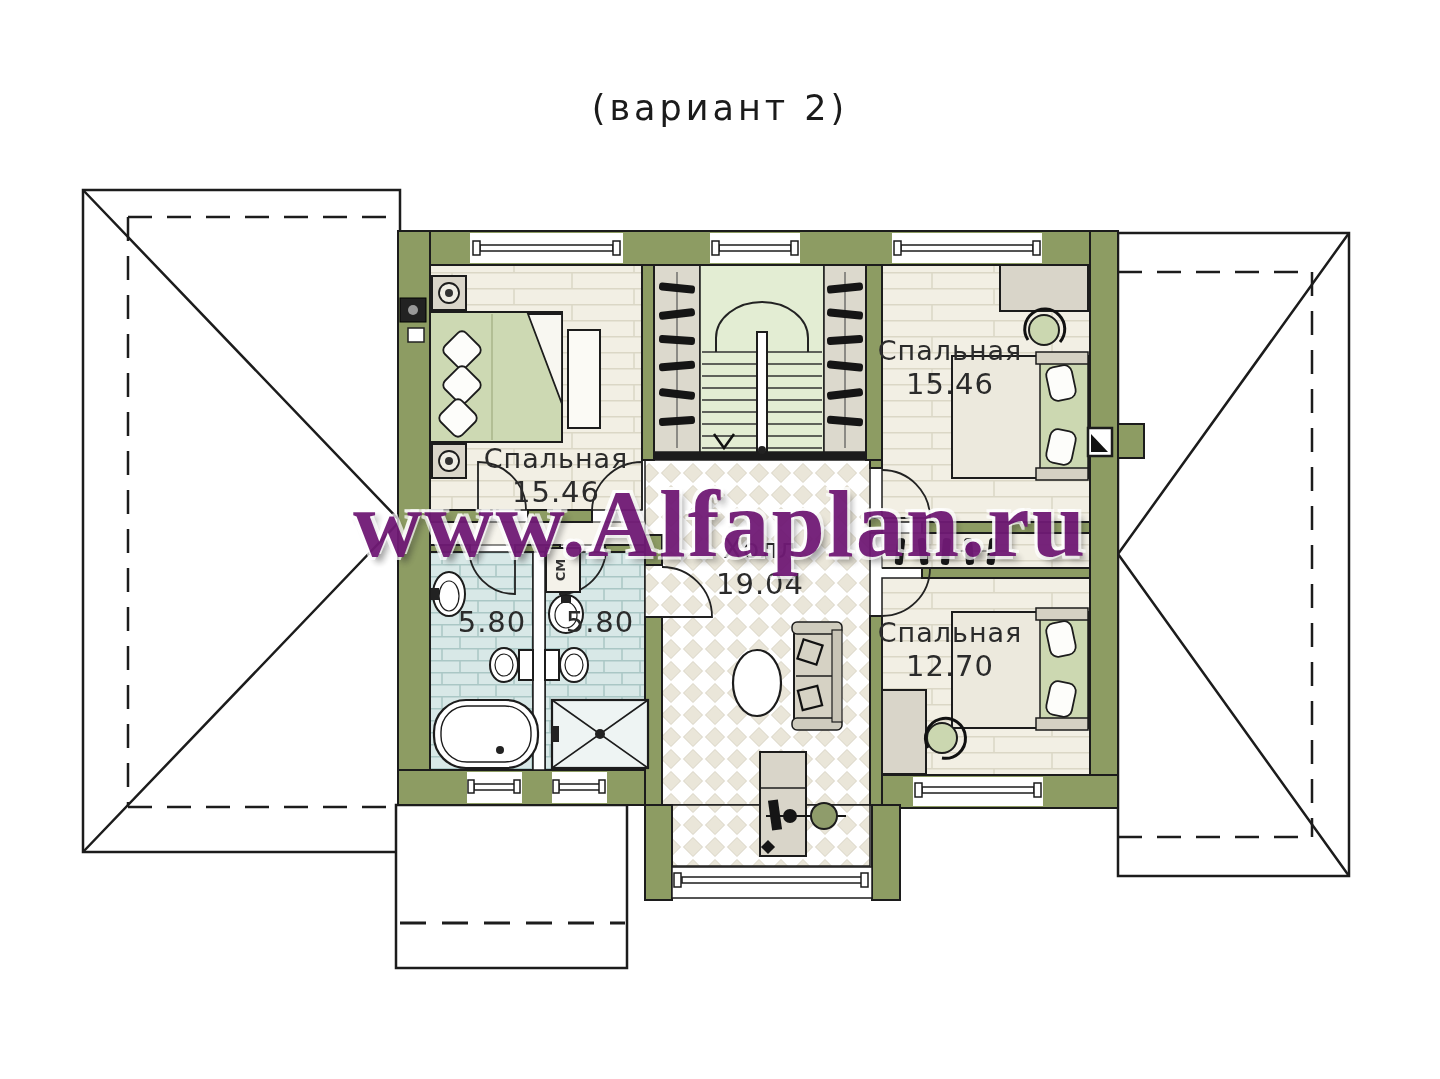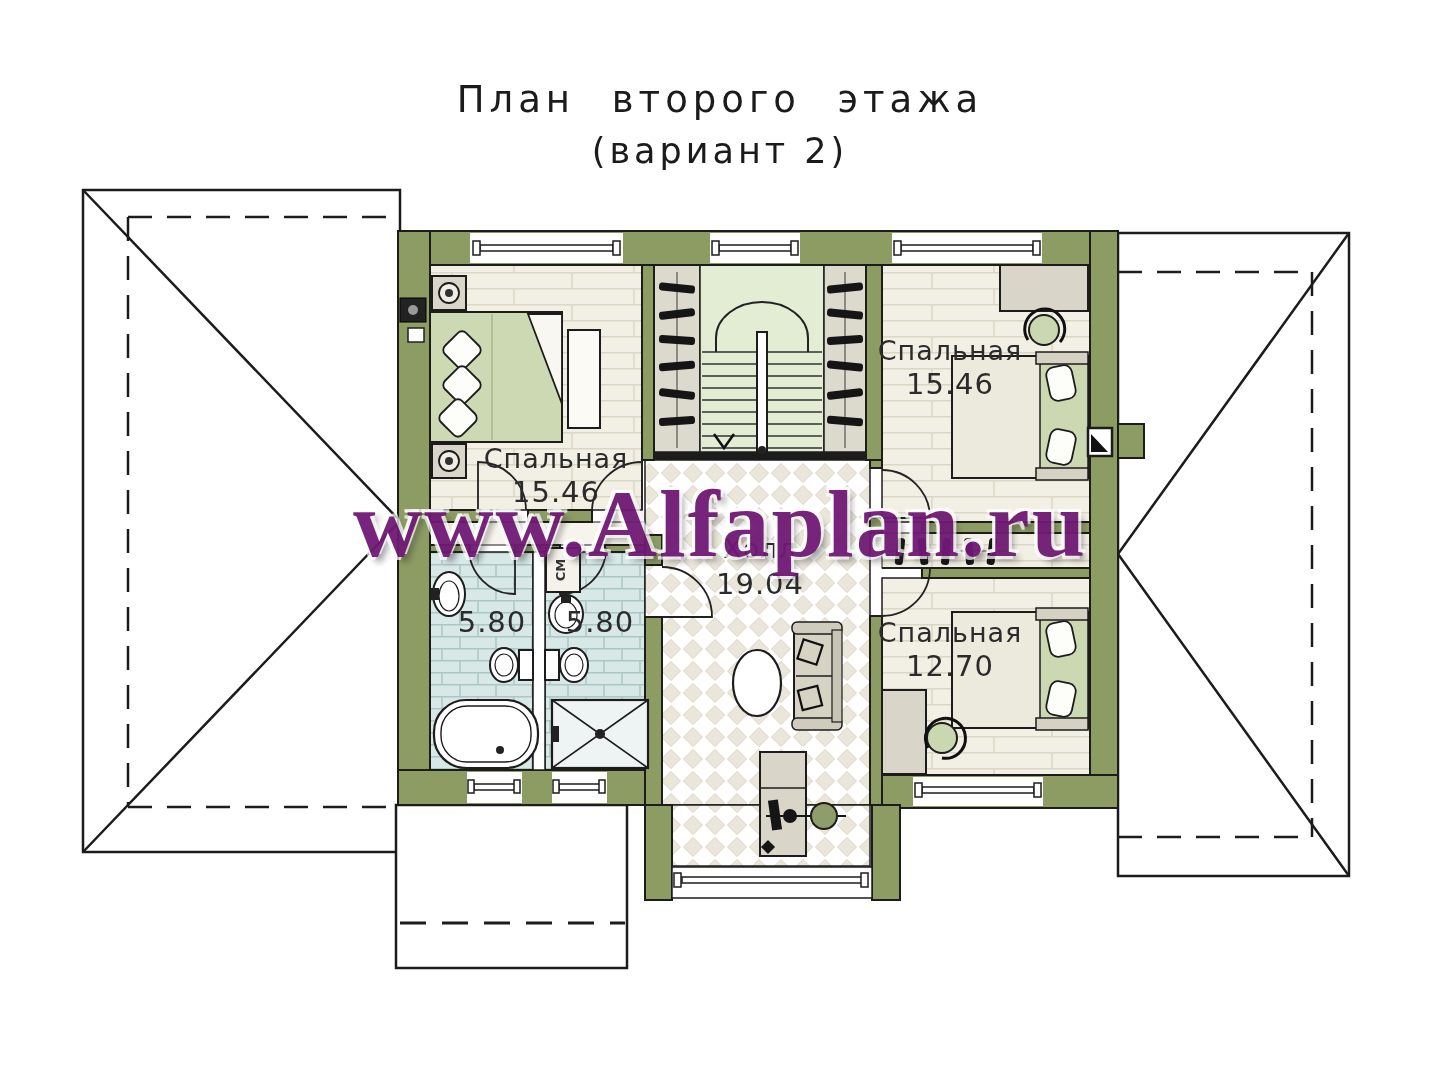--- a/index.html
+++ b/index.html
@@ -17,21 +17,20 @@
      color:#701a75;opacity:.95;white-space:nowrap;
      text-shadow:-3px -3px 0 rgba(255,255,255,.95), 3px -3px 0 rgba(255,255,255,.75),
                  -3px 3px 0 rgba(255,255,255,.75), 4px 5px 6px rgba(40,40,40,.45);}
 </style>
 </head>
 <body>
 
 <div class="stage">
 
   <div class="title-block">
-    <div class="title-line1">План второго этажа</div>
     <div class="title-line2">(вариант 2)</div>
   </div>
 
   <svg class="plan-svg" width="1440" height="1079" viewBox="0 0 1440 1079" xmlns="http://www.w3.org/2000/svg">
     <defs>
       <pattern id="plank" width="120" height="32" patternUnits="userSpaceOnUse">
         <rect width="120" height="32" fill="#f2efe4"></rect>
         <path d="M0 .75H120 M0 16.75H120 M34 .75V16 M92 16.75V32" stroke="#dbd7c6" stroke-width="1.5" fill="none"></path>
       </pattern>
       <pattern id="btile" width="36" height="24" patternUnits="userSpaceOnUse">

